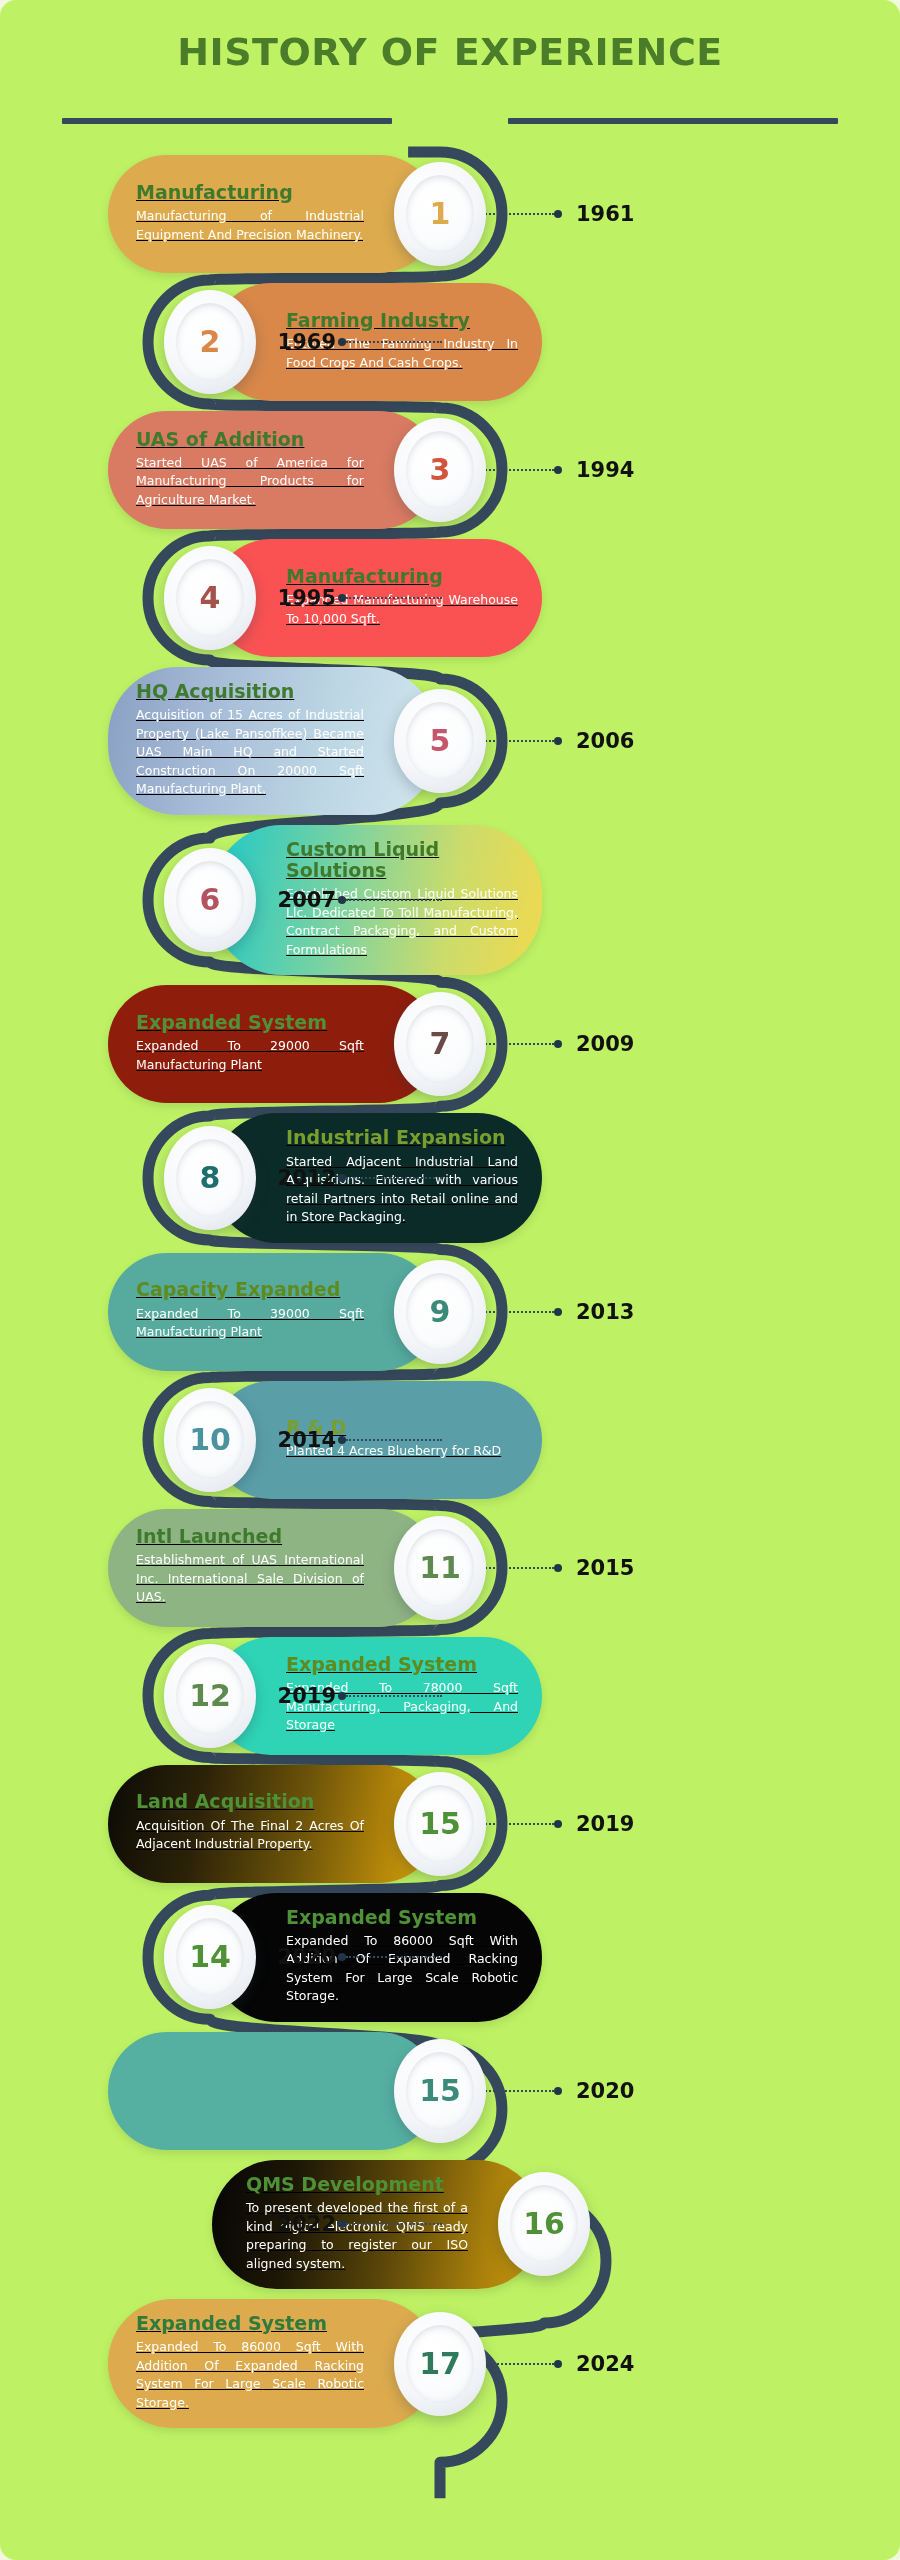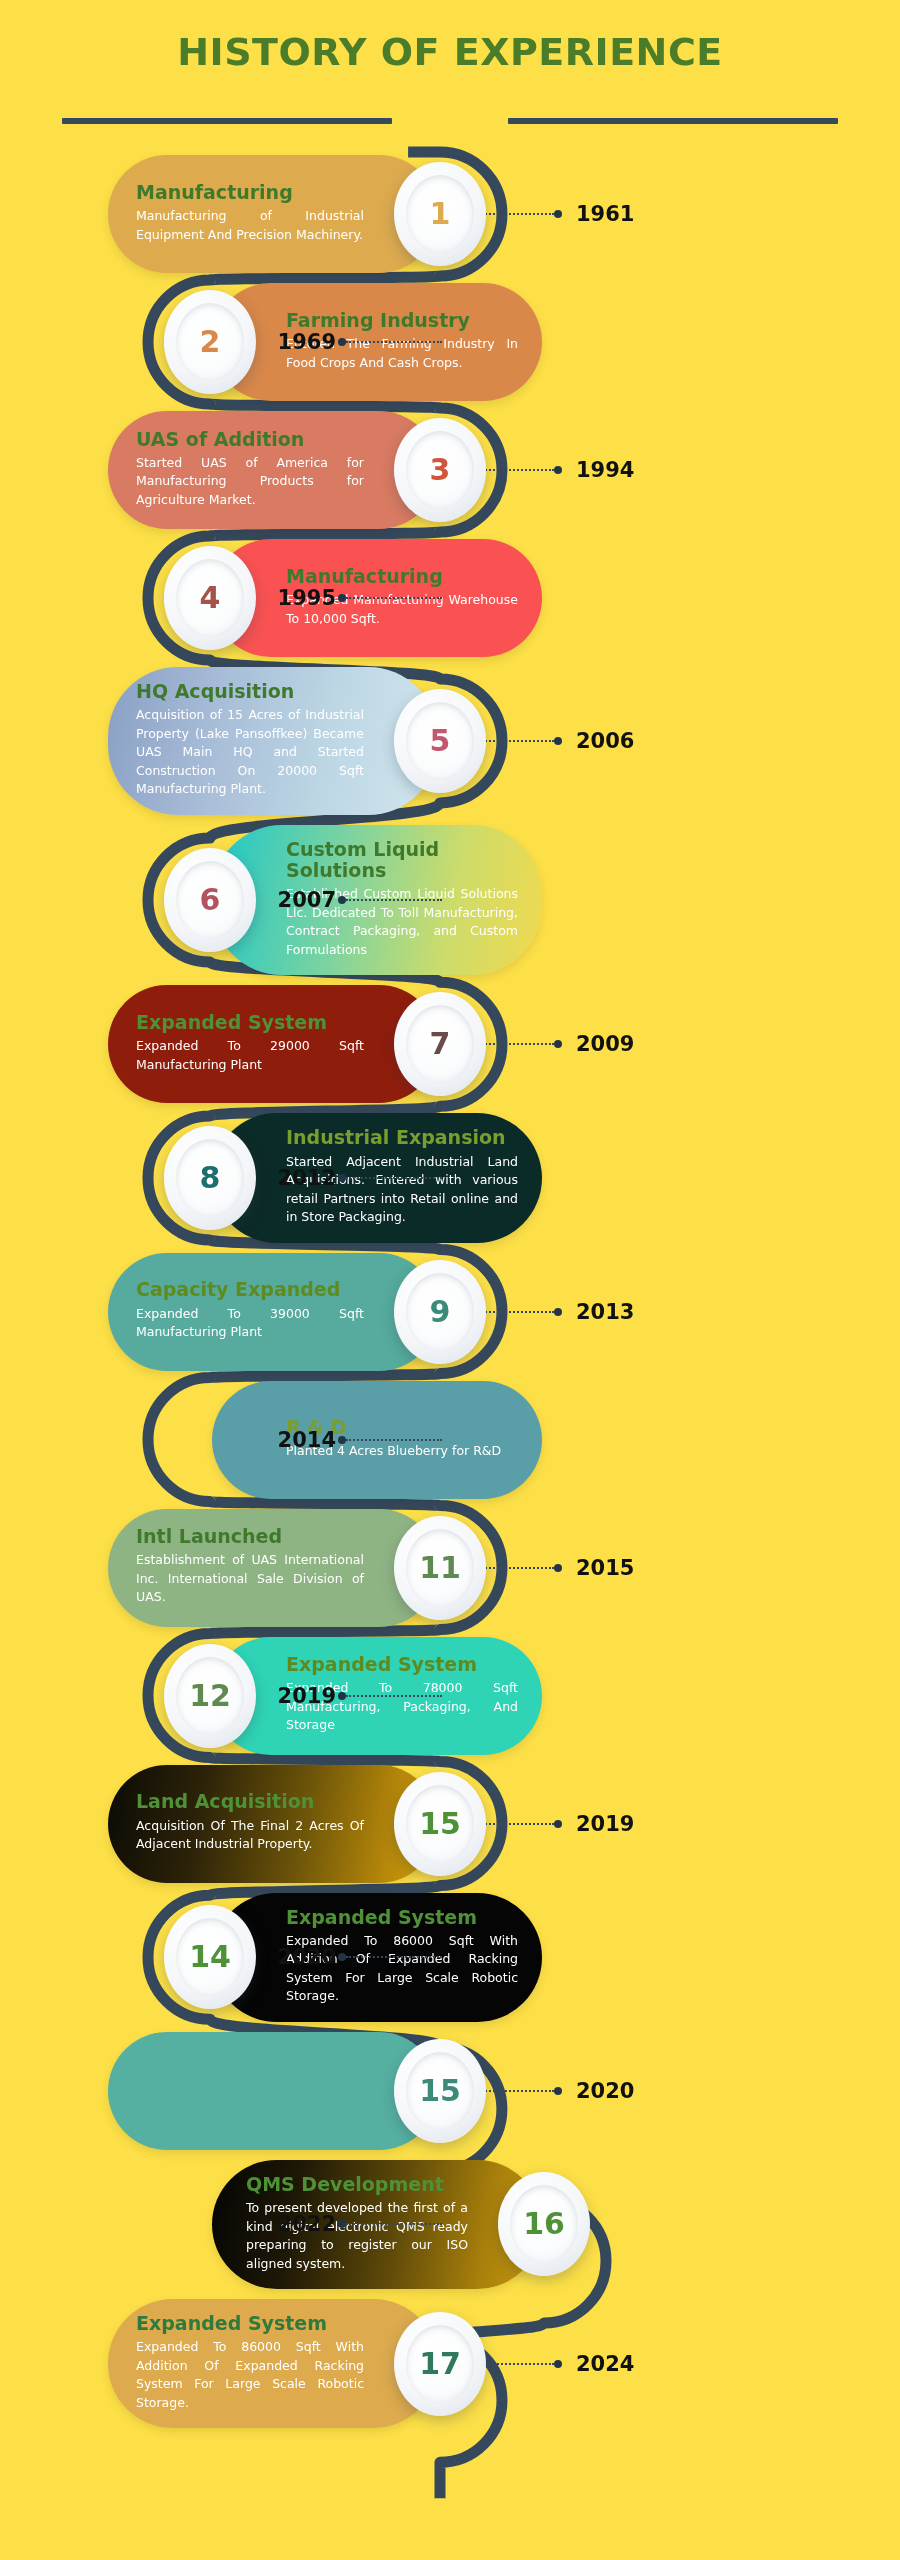--- a/index.html
+++ b/index.html
@@ -9,21 +9,22 @@
     height: 2560px;
     background: #f2f7de;
     font-family: "Liberation Sans", sans-serif;
     overflow: hidden;
   }
 
   #page {
     position: relative;
     width: 900px;
     height: 2560px;
-    background: #fde047;
+    background: #bef264;
+    border-radius: 16px;
   }
 
   
   #header {
     position: absolute;
     top: 0; left: 0;
     width: 900px;
     height: 140px;
   }
 
@@ -61,20 +62,21 @@
     pointer-events: none;
   }
 
   
   #timeline {
     position: absolute;
     top: 155px;
     left: 0;
     width: 900px;
     z-index: 2;
+    text-decoration: underline;
   }
 
   .row {
     position: relative;
     width: 900px;
     margin-bottom: 10px;
   }
 
   
   .card {
@@ -373,20 +375,25 @@
           <div class="dot"></div>
           <div class="year" style="color: rgb(17, 17, 17);">2013</div>
         </div>
       </div>
       <div class="row left">
         <div class="card" style="background-color: rgb(90, 159, 168);">
           <div class="card-text">
             <div class="card-title" style="color: rgb(122, 158, 46);">R &amp; D</div>
             <div class="card-desc" style="color: rgb(255, 255, 255);">Planted 4 Acres Blueberry for R&amp;D</div>
           </div>
+          <div class="badge">
+            <div class="badge-inner">
+              <div class="badge-num" style="color: rgb(76, 147, 160);">10</div>
+            </div>
+          </div>
         </div>
         <div class="conn">
           <div class="year" style="color: rgb(17, 17, 17);">2014</div>
           <div class="dot"></div>
           <div class="dots"></div>
         </div>
       </div>
       <div class="row right">
         <div class="card" style="background-color: rgb(143, 180, 132);">
           <div class="card-text">

